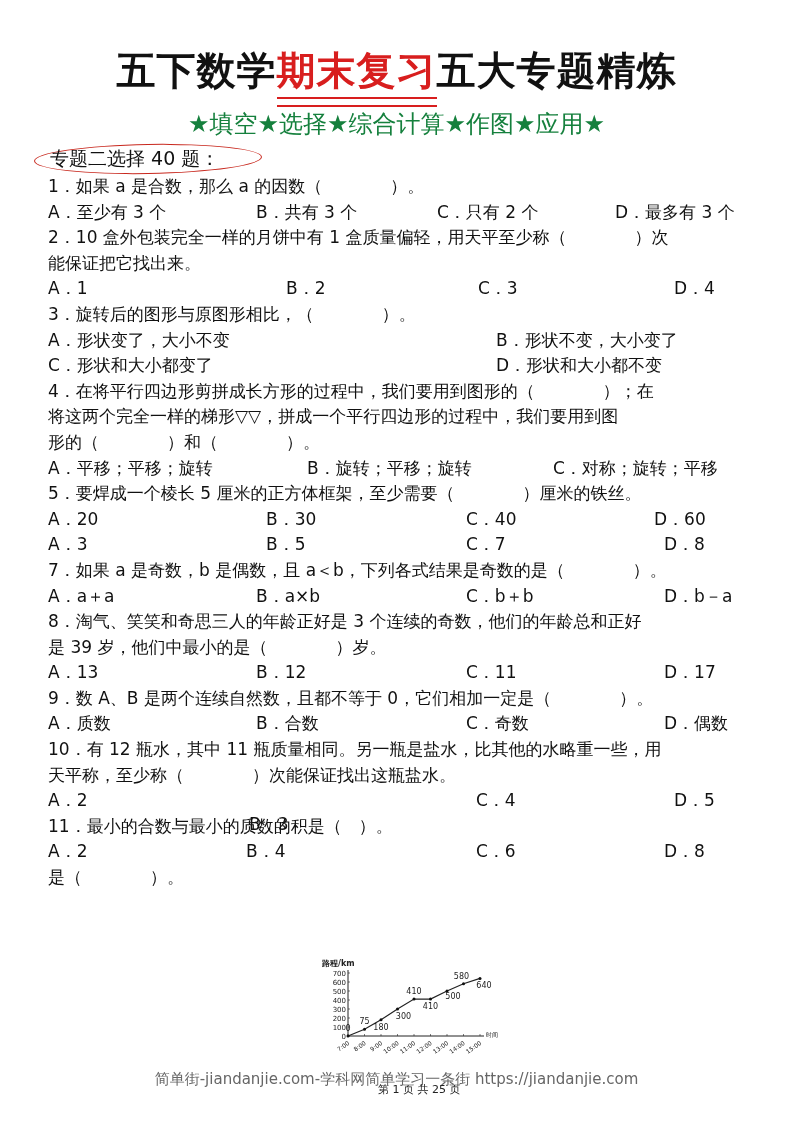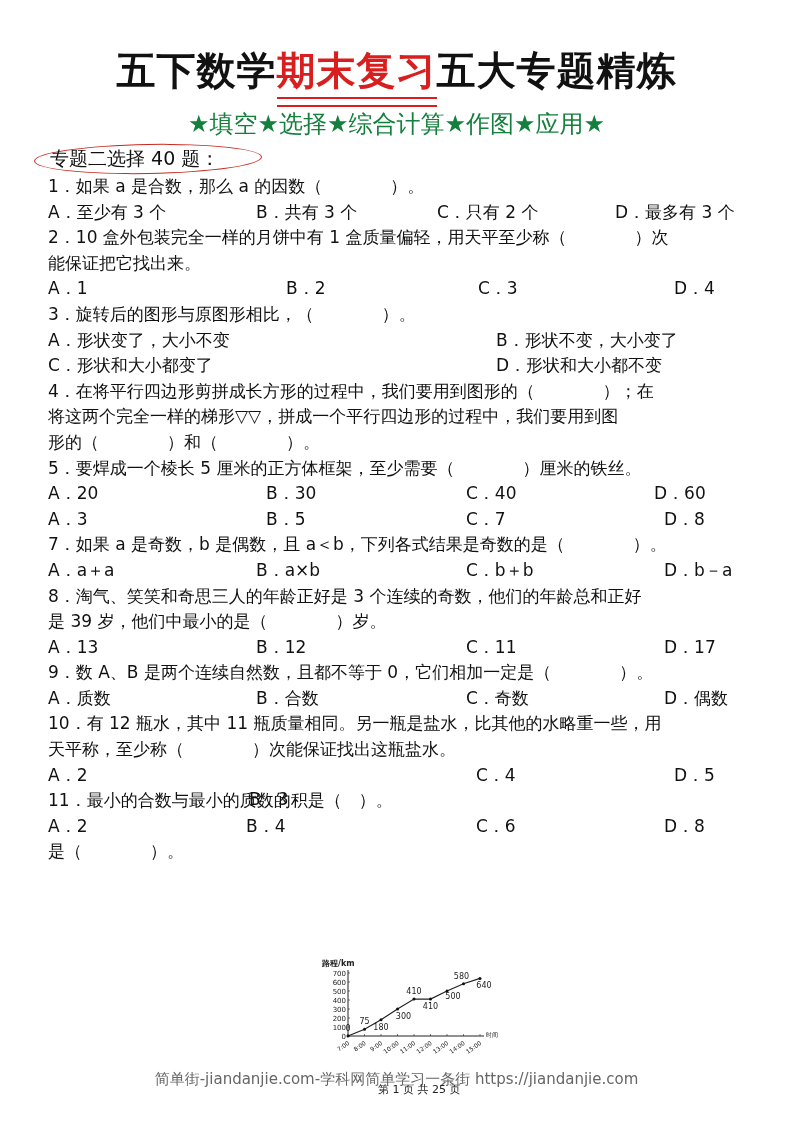--- a/index.html
+++ b/index.html
@@ -83,20 +83,25 @@
       </div>
       <div class="opts">
         <span style="left: 0px;">C．形状和大小都变了</span>
         <span style="left: 448px;">D．形状和大小都不变</span>
       </div>
     </div>
     <div>
       <div class="q">4．在将平行四边形剪拼成长方形的过程中，我们要用到图形的（　　　　）；在</div>
       <div class="q">将这两个完全一样的梯形▽▽，拼成一个平行四边形的过程中，我们要用到图</div>
       <div class="q">形的（　　　　）和（　　　　）。</div>
+      <div class="opts">
+        <span style="left: 0px;">A．平移；平移；旋转</span>
+        <span style="left: 259px;">B．旋转；平移；旋转</span>
+        <span style="left: 505px;">C．对称；旋转；平移</span>
+      </div>
     </div>
     <div>
       <div class="q">5．要焊成一个棱长 5 厘米的正方体框架，至少需要（　　　　）厘米的铁丝。</div>
       <div class="opts">
         <span style="left: 0px;">A．20</span>
         <span style="left: 218px;">B．30</span>
         <span style="left: 418px;">C．40</span>
         <span style="left: 606px;">D．60</span>
       </div>
     </div>

